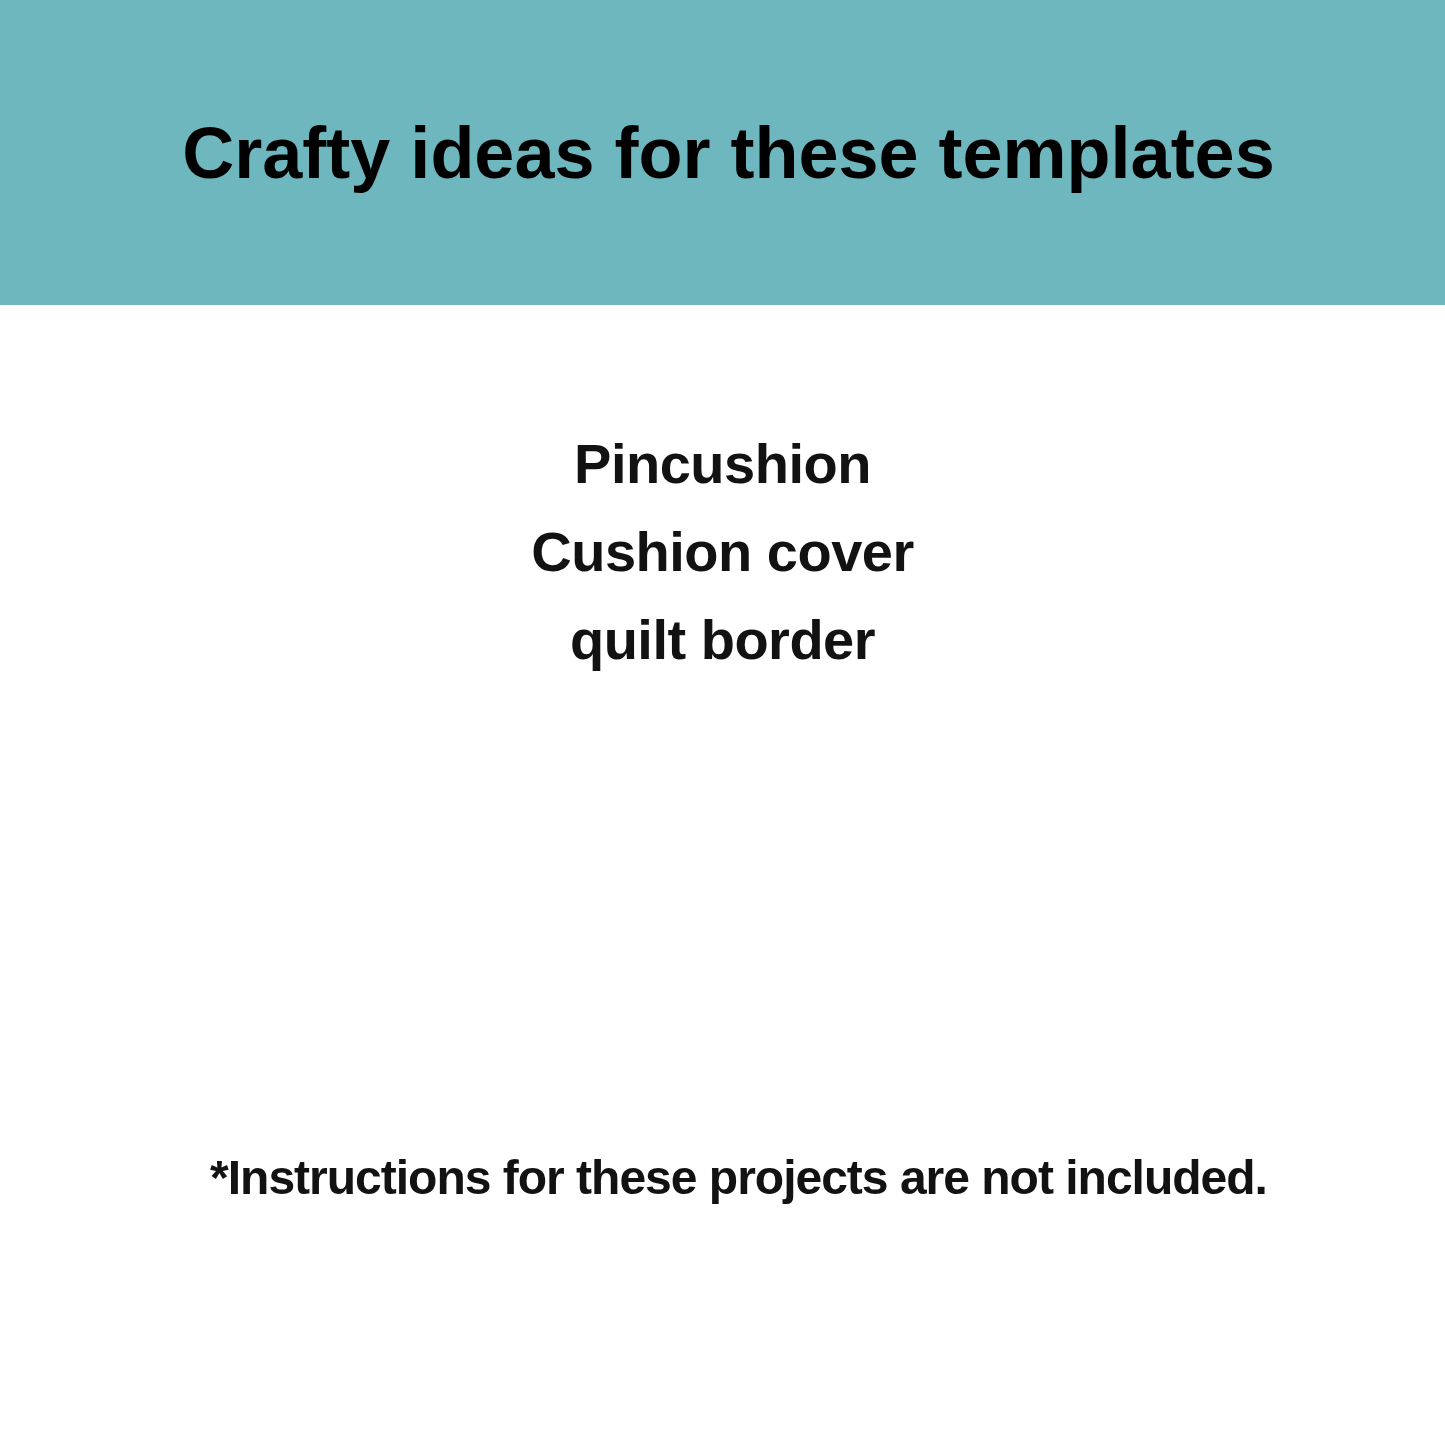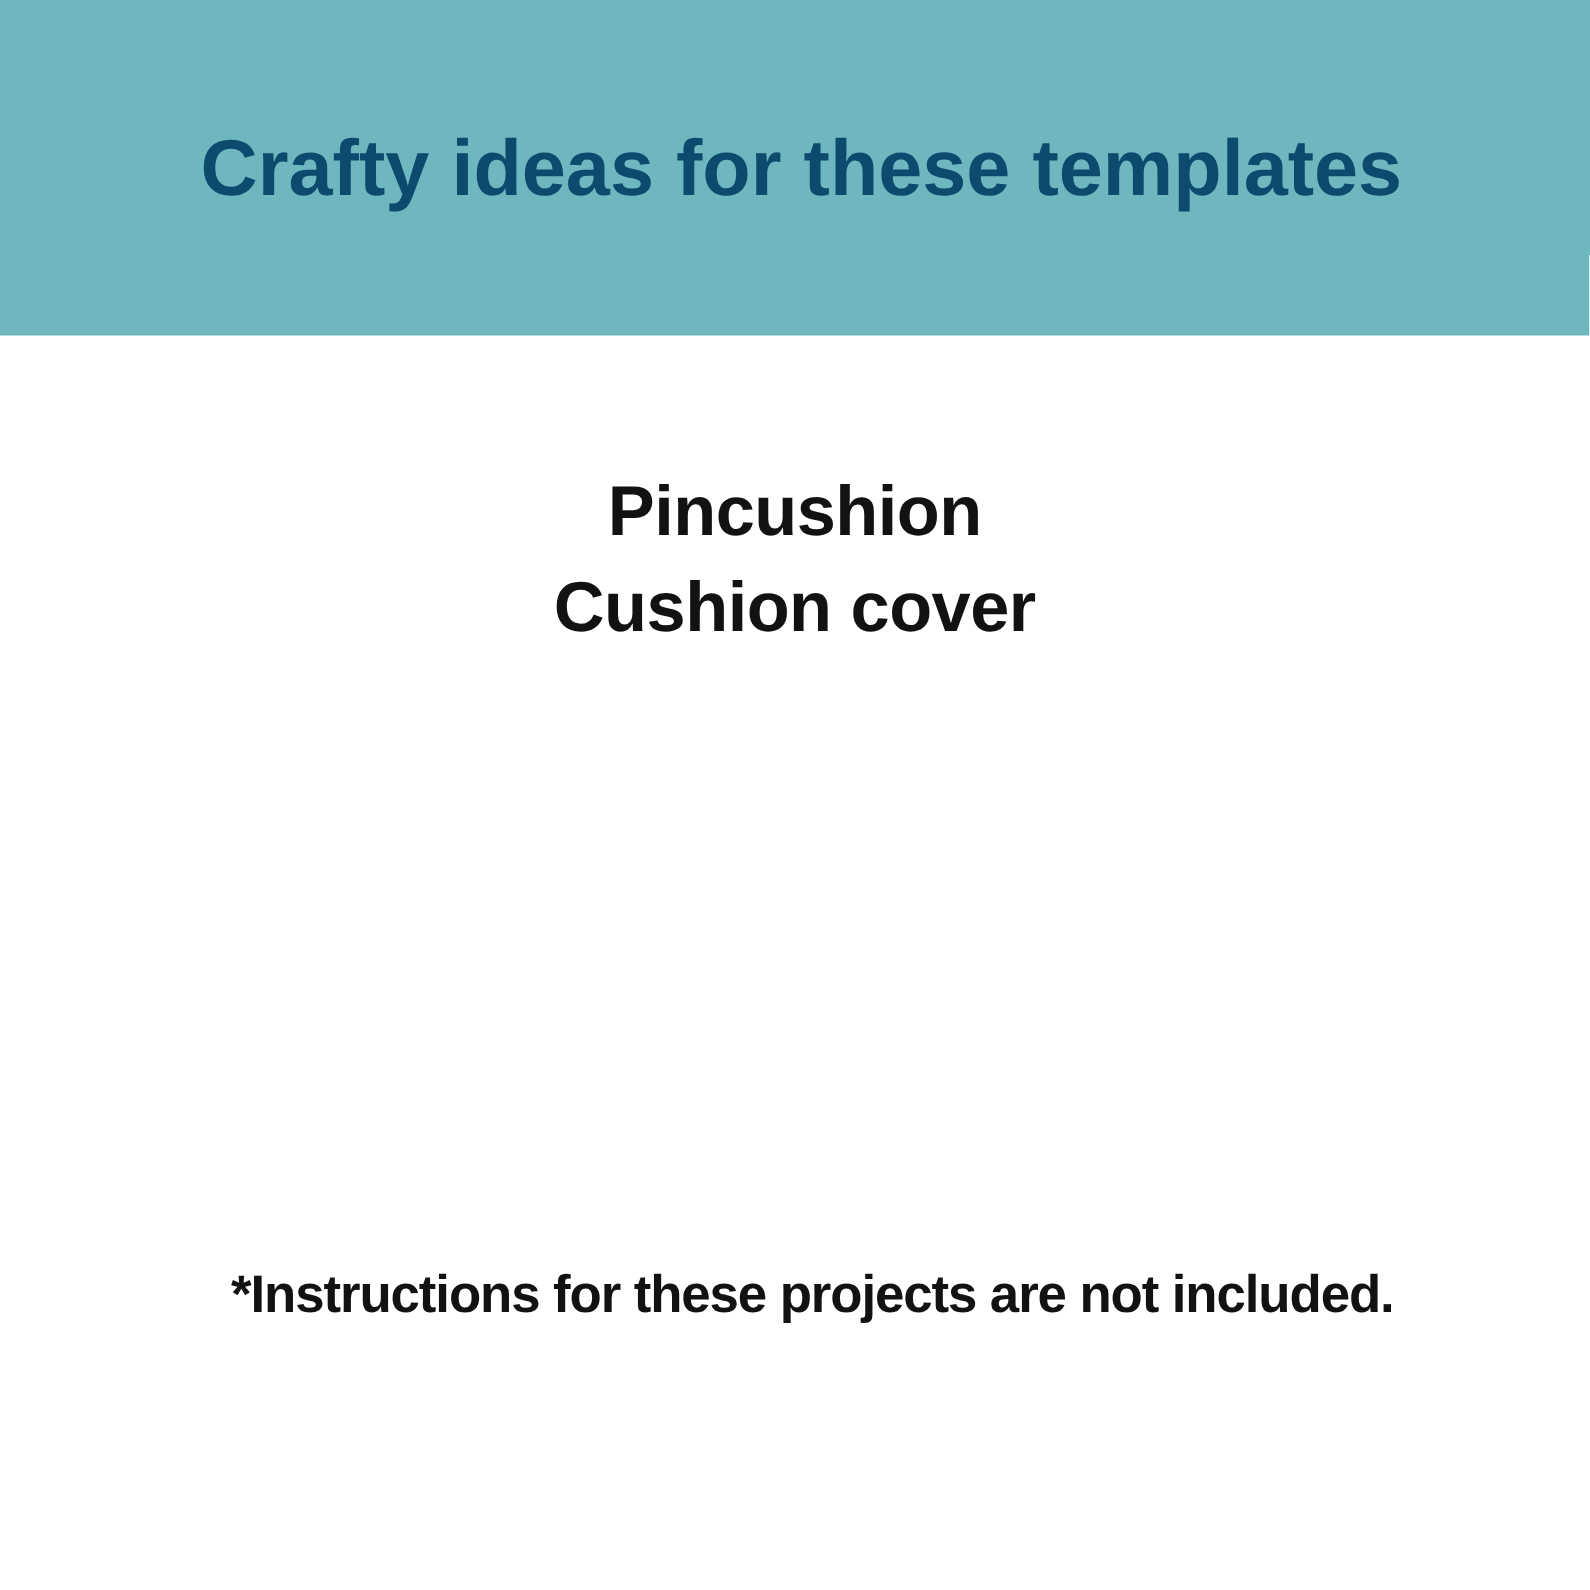--- a/index.html
+++ b/index.html
@@ -33,21 +33,21 @@
     margin: 0;
   }
   .ideas-list {
     position: absolute;
     top: 420px;
     left: 0;
     width: 1445px;
     text-align: center;
   }
   .list-item {
-    font-size: 64px;
+    font-size: 56px;
     font-weight: 700;
     line-height: 88px;
     letter-spacing: -0.5px;
     white-space: nowrap;
   }
   .footnote {
     position: absolute;
     top: 1177px;
     left: 16px;
     width: 1445px;
@@ -55,22 +55,23 @@
     text-align: center;
     font-size: 48px;
     font-weight: 700;
     letter-spacing: -1px;
     white-space: nowrap;
   }
 </style>
 </head>
 <body style="background-color: rgb(255, 255, 255);">
 
-<div class="banner" style="background-color: rgb(111, 183, 191); color: #0c4a6e; padding-left: 12px;">
+<div class="banner" style="background-color: rgb(111, 183, 191); color: #000000; padding-left: 12px;">
   <h1 class="banner-title">Crafty ideas for these templates</h1>
 </div>
 
 <div class="ideas-list" style="color: rgb(18, 18, 18);">
   <div class="list-item">Pincushion</div>
   <div class="list-item">Cushion cover</div>
+  <div class="list-item">quilt border</div>
 </div>
 
 <div class="footnote" style="color: rgb(18, 18, 18);">*Instructions for these projects are not included.</div>
 
 </body></html>

